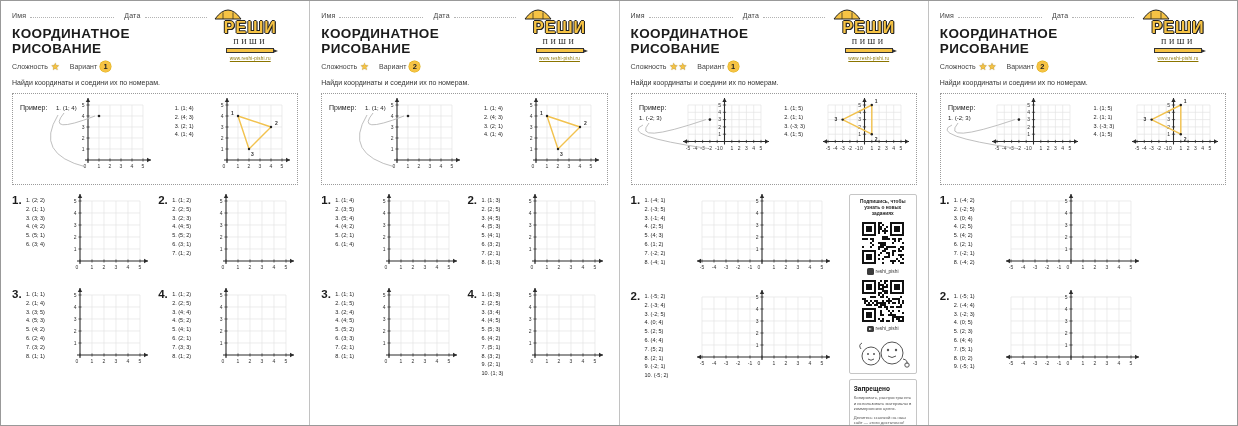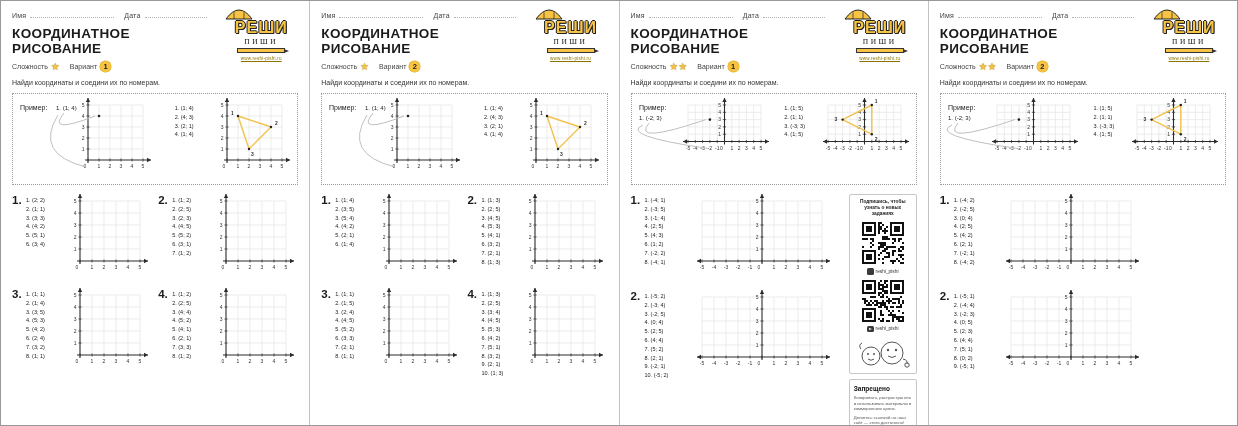--- a/index.html
+++ b/index.html
@@ -16,21 +16,21 @@
   .dots.w2{width:62px;}
   .title{margin-top:7px;font-size:13.5px;font-weight:900;color:#1b1b1b;letter-spacing:.4px;}
   .meta{margin-top:5px;display:flex;align-items:center;font-size:7px;color:#444;}
   .stars{margin:0 10px 0 3px;line-height:1;}
   .star{color:#F6C344;font-size:10px;text-shadow:0 0 1px #7a5c00;}
   .vbadge{margin-left:3px;width:11px;height:11px;border-radius:50%;background:#F6C344;
           color:#222;font-size:7.5px;font-weight:700;display:inline-flex;align-items:center;
           justify-content:center;box-shadow:0 0 0 .5px #d9a800;}
   .instr{margin-top:7px;font-size:7px;color:#333;}
   
-  .logo{position:absolute;top:-2px;right:0;width:74px;text-align:center;}
+  .logo{position:absolute;top:-2px;right:11px;width:74px;text-align:center;}
   .logo-line1{font-size:16px;font-weight:900;letter-spacing:1px;color:#F6C344;line-height:15px;
               text-shadow:-1px 0 #222,1px 0 #222,0 -1px #222,0 1px #222,1px 1px #222;}
   .logo-line2{font-family:"Liberation Serif",serif;font-size:10px;color:#333;
               letter-spacing:2.5px;line-height:11px;}
   .pencil{margin:2px auto 0;width:46px;height:3px;background:#F6C344;border:0.5px solid #333;position:relative;}
   .pencil:after{content:"";position:absolute;right:-5px;top:-0.5px;border-left:5px solid #333;
                 border-top:2px solid transparent;border-bottom:2px solid transparent;}
   .logo-url{margin-top:3px;font-size:4.6px;color:#8B7500;text-decoration:underline;letter-spacing:.2px;}
   
   .example{border:1px dotted #9b9b9b;margin-top:7px;height:92px;box-sizing:border-box;

